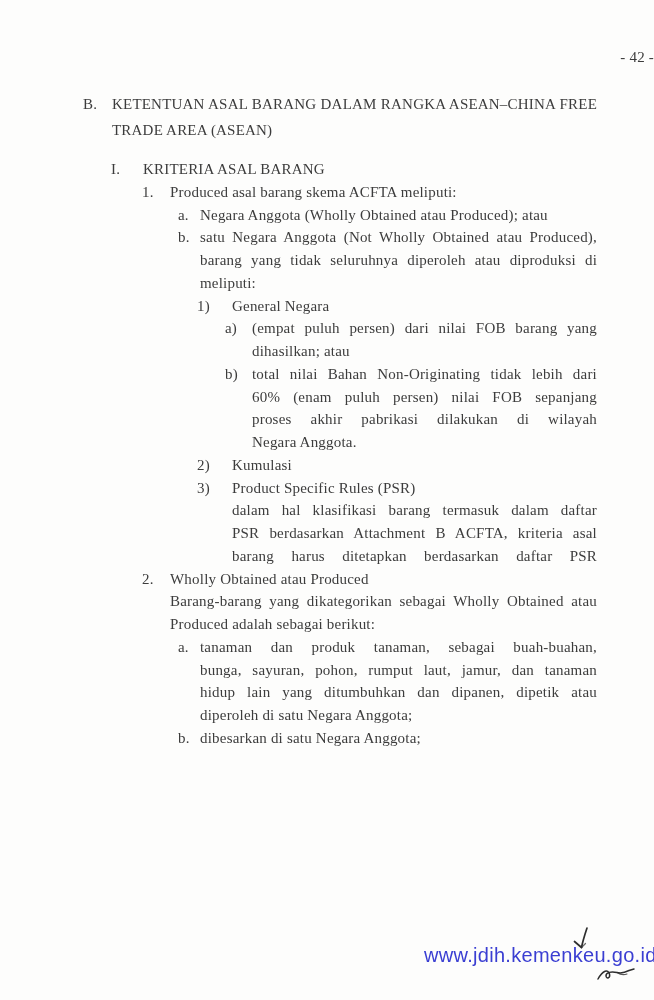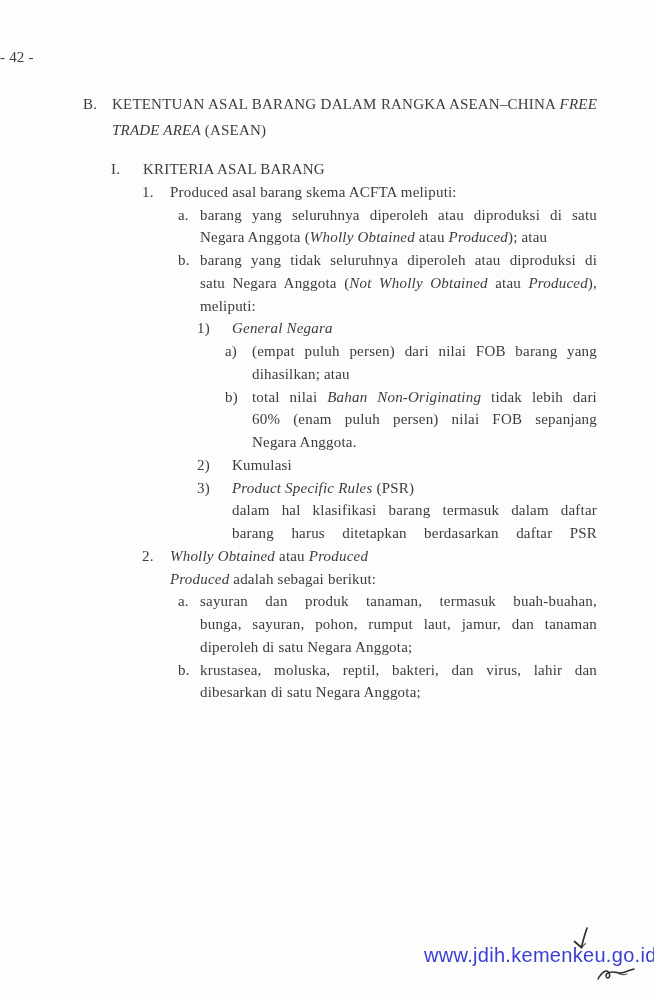--- a/index.html
+++ b/index.html
@@ -10,31 +10,31 @@
     background:#fdfdfc;
     font-family:"Liberation Serif","DejaVu Serif",serif;
     font-size:15px;
     color:#3c3c3c;
     overflow:hidden;
     box-sizing:border-box;
     padding-top:46px;
     letter-spacing:0.2px;
   }
   .page-number{
-    text-align:left;
+    text-align:right;
     line-height:23px;
     width:100%;
   }
   
   .doc-body{margin-top:0;}
   .block{position:relative;}
   .block .marker{position:absolute;top:0;line-height:22.75px;}
   .line{text-align:justify;text-align-last:left;line-height:22.75px;}
   .line.just{text-align-last:justify;}
-  .it{font-style:italic;}
+  .it{}
 
   
   .lv0{margin-left:112px;width:485px;}
   .lv0 > .marker{left:-29px;}
   .lv0 .line, .lv0 .marker{line-height:26px;}
   .lv1{margin-left:143px;width:454px;}
   .lv1 > .marker{left:-32px;}
   .lv2{margin-left:170px;width:427px;}
   .lv2 > .marker{left:-28px;}
   .lv3{margin-left:200px;width:397px;}
@@ -77,68 +77,70 @@
       <div class="block lv1" data-name="block-heading-i">
         <span class="marker" data-name="item-marker">I.</span>
         <div class="line" data-name="text-line"><span data-name="text-segment">KRITERIA ASAL BARANG</span></div>
       </div>
       <div class="block lv2" data-name="block-item-1">
         <span class="marker" data-name="item-marker">1.</span>
         <div class="line" data-name="text-line"><span data-name="text-segment">Produced asal barang skema ACFTA meliputi:</span></div>
       </div>
       <div class="block lv3" data-name="block-item-1a">
         <span class="marker" data-name="item-marker">a.</span>
-        <div class="line just" data-name="text-line"><span data-name="text-segment">barang yang seluruhnya diperoleh atau diproduksi di satu</span></div>
         <div class="line" data-name="text-line"><span data-name="text-segment">Negara Anggota (</span><span class="it" data-name="italic-text">Wholly Obtained</span><span data-name="text-segment"> atau </span><span class="it" data-name="italic-text">Produced</span><span data-name="text-segment">); atau</span></div>
       </div>
       <div class="block lv3" data-name="block-item-1b">
         <span class="marker" data-name="item-marker">b.</span>
+        <div class="line just" data-name="text-line"><span data-name="text-segment">satu Negara Anggota (</span><span class="it" data-name="italic-text">Not Wholly Obtained</span><span data-name="text-segment"> atau </span><span class="it" data-name="italic-text">Produced</span><span data-name="text-segment">),</span></div>
         <div class="line just" data-name="text-line"><span data-name="text-segment">barang yang tidak seluruhnya diperoleh atau diproduksi di</span></div>
-        <div class="line just" data-name="text-line"><span data-name="text-segment">satu Negara Anggota (</span><span class="it" data-name="italic-text">Not Wholly Obtained</span><span data-name="text-segment"> atau </span><span class="it" data-name="italic-text">Produced</span><span data-name="text-segment">),</span></div>
         <div class="line" data-name="text-line"><span data-name="text-segment">meliputi:</span></div>
       </div>
       <div class="block lv4" data-name="block-item-1b-1">
         <span class="marker" data-name="item-marker">1)</span>
         <div class="line" data-name="text-line"><span class="it" data-name="italic-text">General Negara</span></div>
       </div>
       <div class="block lv5" data-name="block-item-1b-1a">
         <span class="marker" data-name="item-marker">a)</span>
         <div class="line just" data-name="text-line"><span data-name="text-segment">(empat puluh persen) dari nilai FOB barang yang</span></div>
         <div class="line" data-name="text-line"><span data-name="text-segment">dihasilkan; atau</span></div>
       </div>
       <div class="block lv5" data-name="block-item-1b-1b">
         <span class="marker" data-name="item-marker">b)</span>
         <div class="line just" data-name="text-line"><span data-name="text-segment">total nilai </span><span class="it" data-name="italic-text">Bahan Non-Originating</span><span data-name="text-segment"> tidak lebih dari</span></div>
         <div class="line just" data-name="text-line"><span data-name="text-segment">60% (enam puluh persen) nilai FOB sepanjang</span></div>
+        <div class="line just" data-name="text-line"><span data-name="text-segment">proses akhir pabrikasi dilakukan di wilayah</span></div>
         <div class="line" data-name="text-line"><span data-name="text-segment">Negara Anggota.</span></div>
       </div>
       <div class="block lv4" data-name="block-item-1b-2">
         <span class="marker" data-name="item-marker">2)</span>
         <div class="line" data-name="text-line"><span data-name="text-segment">Kumulasi</span></div>
       </div>
       <div class="block lv4" data-name="block-item-1b-3">
         <span class="marker" data-name="item-marker">3)</span>
         <div class="line" data-name="text-line"><span class="it" data-name="italic-text">Product Specific Rules</span><span data-name="text-segment"> (PSR)</span></div>
         <div class="line just" data-name="text-line"><span data-name="text-segment">dalam hal klasifikasi barang termasuk dalam daftar</span></div>
+        <div class="line just" data-name="text-line"><span data-name="text-segment">PSR berdasarkan </span><span class="it" data-name="italic-text">Attachment</span><span data-name="text-segment"> B ACFTA, kriteria asal</span></div>
         <div class="line just" data-name="text-line"><span data-name="text-segment">barang harus ditetapkan berdasarkan daftar PSR</span></div>
       </div>
       <div class="block lv2" data-name="block-item-2">
         <span class="marker" data-name="item-marker">2.</span>
         <div class="line" data-name="text-line"><span class="it" data-name="italic-text">Wholly Obtained</span><span data-name="text-segment"> atau </span><span class="it" data-name="italic-text">Produced</span></div>
+        <div class="line just" data-name="text-line"><span data-name="text-segment">Barang-barang yang dikategorikan sebagai </span><span class="it" data-name="italic-text">Wholly Obtained</span><span data-name="text-segment"> atau</span></div>
         <div class="line" data-name="text-line"><span class="it" data-name="italic-text">Produced</span><span data-name="text-segment"> adalah sebagai berikut:</span></div>
       </div>
       <div class="block lv3" data-name="block-item-2a">
         <span class="marker" data-name="item-marker">a.</span>
-        <div class="line just" data-name="text-line"><span data-name="text-segment">sayuran dan produk tanaman, termasuk buah-buahan,</span></div>
+        <div class="line just" data-name="text-line"><span data-name="text-segment">tanaman dan produk tanaman, sebagai buah-buahan,</span></div>
         <div class="line just" data-name="text-line"><span data-name="text-segment">bunga, sayuran, pohon, rumput laut, jamur, dan tanaman</span></div>
+        <div class="line just" data-name="text-line"><span data-name="text-segment">hidup lain yang ditumbuhkan dan dipanen, dipetik atau</span></div>
         <div class="line" data-name="text-line"><span data-name="text-segment">diperoleh di satu Negara Anggota;</span></div>
       </div>
       <div class="block lv3" data-name="block-item-2b">
         <span class="marker" data-name="item-marker">b.</span>
-        <div class="line just" data-name="text-line"><span data-name="text-segment">krustasea, moluska, reptil, bakteri, dan virus, lahir dan</span></div>
         <div class="line" data-name="text-line"><span data-name="text-segment">dibesarkan di satu Negara Anggota;</span></div>
       </div>
     </div>
 
   <a class="jdih-link" data-name="jdih-watermark-link" style="color: rgb(58, 62, 210);">www.jdih.kemenkeu.go.id</a>
 
   <span class="pen-mark" data-name="pen-tick-icon">
     <svg width="30" height="30" viewBox="0 0 30 30">
       <path d="M21 2 C19 8 17 14 15.5 21.5" fill="none" stroke="#2e2e2e" stroke-width="1.7" stroke-linecap="round"></path>
       <path d="M15.5 21.5 L8.5 15.5" fill="none" stroke="#2e2e2e" stroke-width="1.7" stroke-linecap="round"></path>

